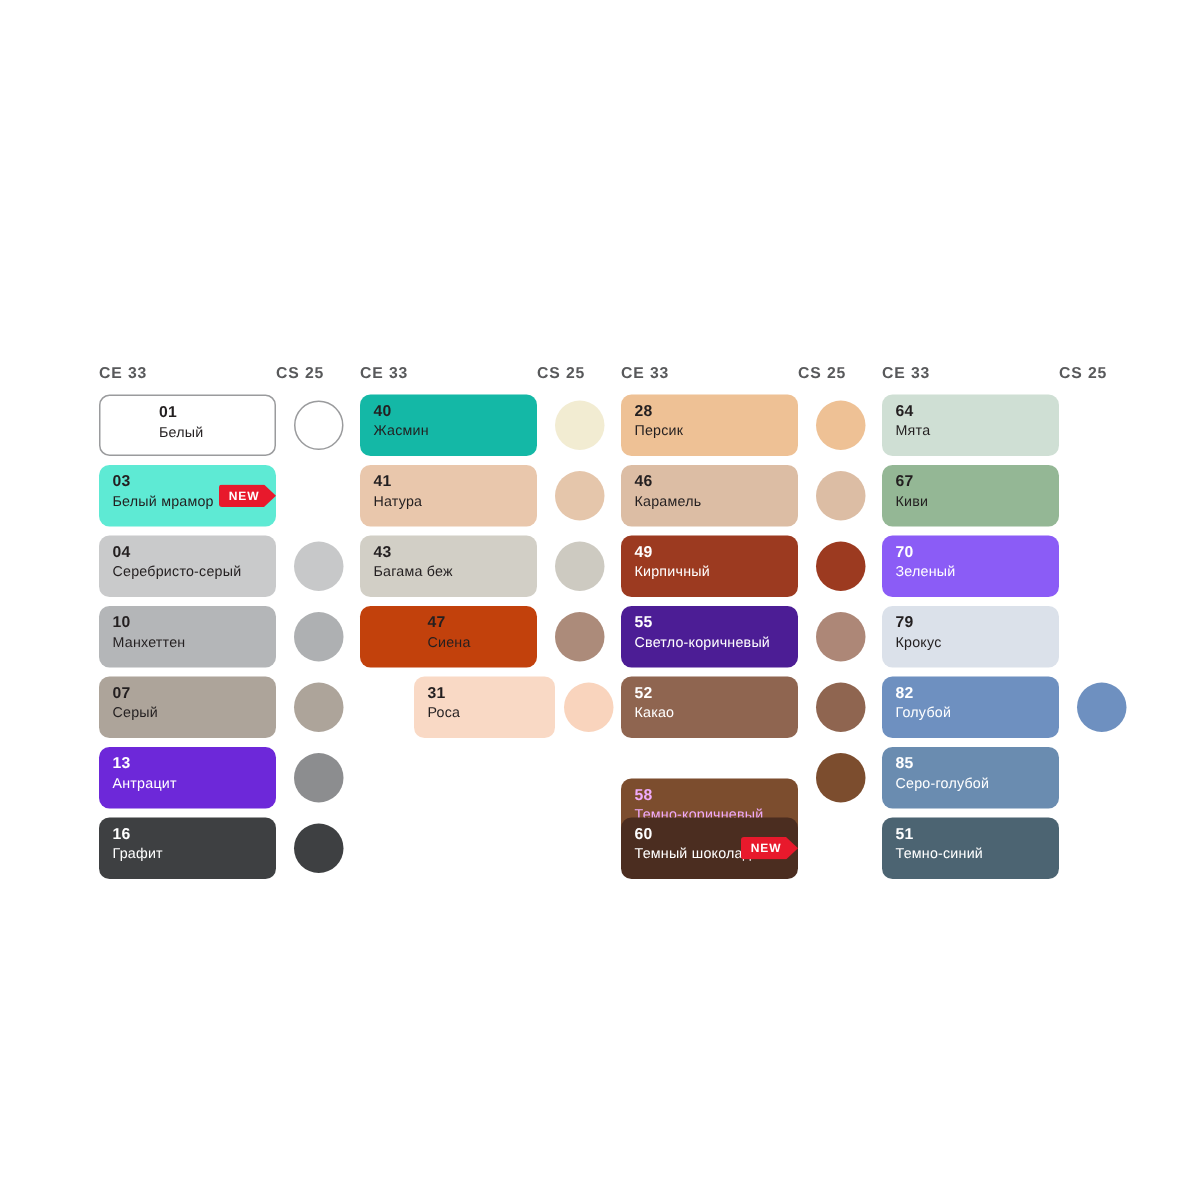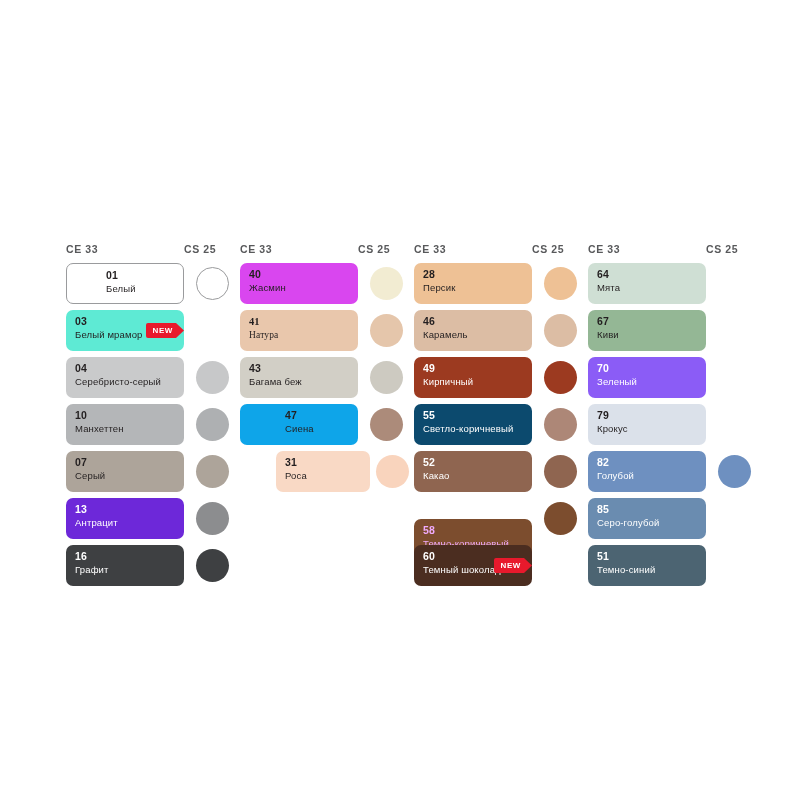--- a/index.html
+++ b/index.html
@@ -197,48 +197,48 @@
             <div class="dot" style="background: rgb(62, 64, 66);"></div>
           </div>
         </div>
       </div>
       <div class="column">
         <div class="col-header">
           <div class="hdr-ce">CE 33</div>
           <div class="hdr-cs">CS 25</div>
         </div>
         <div class="row">
-          <div class="swatch" style="background: #d946ef; color: rgb(35, 31, 32);">
+          <div class="swatch" style="background: #14b8a6; color: rgb(35, 31, 32);">
             <div class="code">40</div>
             <div class="name">Жасмин</div>
           </div>
           <div class="dot-cell">
             <div class="dot" style="background: rgb(242, 236, 210);"></div>
           </div>
         </div>
         <div class="row">
-          <div class="swatch" style="background: rgb(233, 199, 172); color: rgb(35, 31, 32); font-family: Liberation Serif, serif;">
+          <div class="swatch" style="background: rgb(233, 199, 172); color: rgb(35, 31, 32);">
             <div class="code">41</div>
             <div class="name">Натура</div>
           </div>
           <div class="dot-cell">
             <div class="dot" style="background: rgb(229, 198, 171);"></div>
           </div>
         </div>
         <div class="row">
           <div class="swatch" style="background: rgb(210, 207, 198); color: rgb(35, 31, 32);">
             <div class="code">43</div>
             <div class="name">Багама беж</div>
           </div>
           <div class="dot-cell">
             <div class="dot" style="background: rgb(205, 202, 193);"></div>
           </div>
         </div>
         <div class="row">
-          <div class="swatch" style="background: #0ea5e9; color: rgb(35, 31, 32); padding-left: 45px;">
+          <div class="swatch" style="background: #c2410c; color: rgb(35, 31, 32); padding-left: 45px;">
             <div class="code">47</div>
             <div class="name">Сиена</div>
           </div>
           <div class="dot-cell">
             <div class="dot" style="background: rgb(172, 139, 122);"></div>
           </div>
         </div>
         <div class="row">
           <div class="swatch" style="background: rgb(249, 217, 197); color: rgb(35, 31, 32); margin-left: 36px;">
             <div class="code">31</div>
@@ -275,21 +275,21 @@
         <div class="row">
           <div class="swatch" style="background: rgb(156, 58, 32); color: rgb(255, 255, 255);">
             <div class="code">49</div>
             <div class="name">Кирпичный</div>
           </div>
           <div class="dot-cell">
             <div class="dot" style="background: rgb(156, 58, 32);"></div>
           </div>
         </div>
         <div class="row">
-          <div class="swatch" style="background: #0c4a6e; color: rgb(255, 255, 255);">
+          <div class="swatch" style="background: #4c1d95; color: rgb(255, 255, 255);">
             <div class="code">55</div>
             <div class="name">Светло-коричневый</div>
           </div>
           <div class="dot-cell">
             <div class="dot" style="background: rgb(173, 135, 119);"></div>
           </div>
         </div>
         <div class="row">
           <div class="swatch" style="background: rgb(143, 101, 80); color: rgb(255, 255, 255);">
             <div class="code">52</div>

